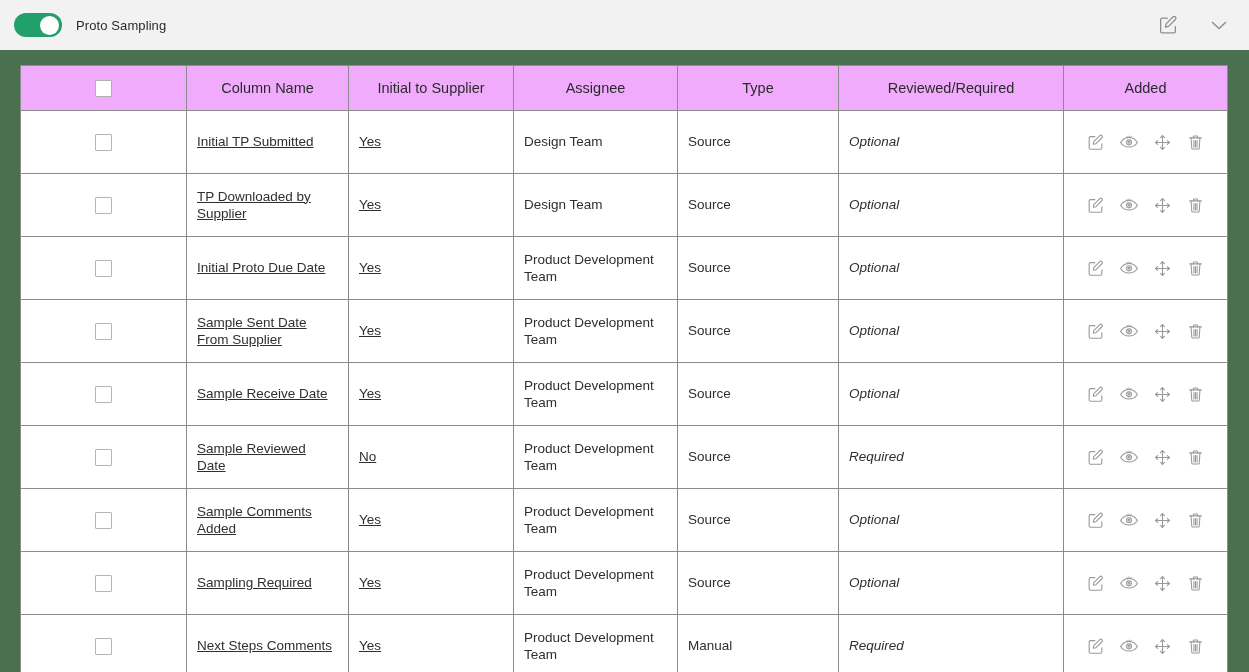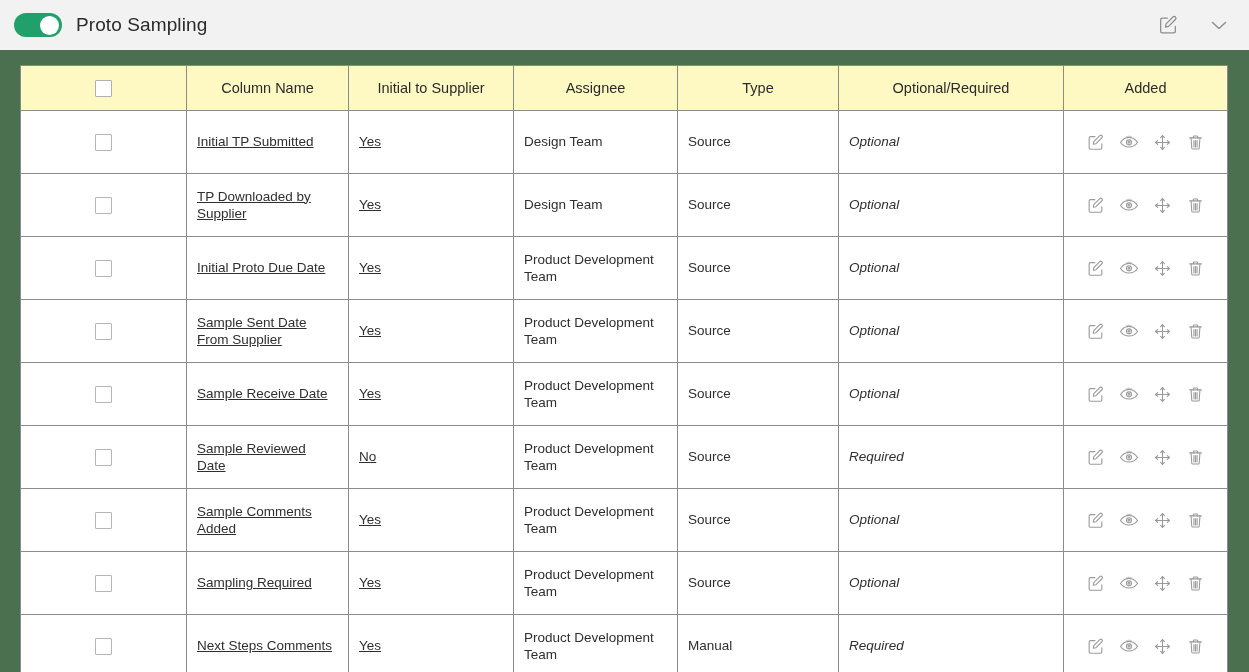--- a/index.html
+++ b/index.html
@@ -37,21 +37,21 @@
     position: absolute;
     top: 2.5px;
     right: 3px;
     width: 19px;
     height: 19px;
     border-radius: 50%;
     background: #ffffff;
   }
   .topbar-title {
     margin-left: 14px;
-    font-size: 19px;
+    font-size: 13px;
     color: #2b2b2b;
     letter-spacing: .1px;
     white-space: nowrap;
   }
   .topbar-actions {
     margin-left: auto;
     display: flex;
     align-items: center;
     gap: 28px;
   }
@@ -75,21 +75,21 @@
     font-size: 13.5px;
     color: #2f2f2f;
   }
   table.grid th,
   table.grid td {
     border: 1px solid #8b8b8b;
     vertical-align: middle;
     box-sizing: border-box;
   }
   table.grid thead th {
-    background: #fef9c3;
+    background: #f0abfc;
     font-weight: normal;
     font-size: 14.5px;
     color: #2b2b2b;
     height: 45px;
     text-align: center;
     padding: 0 6px;
   }
   table.grid tbody td {
     height: 63px;
     padding: 8px 10px;
@@ -173,21 +173,21 @@
     </colgroup>
     <thead>
       <tr>
         <th class="c-check">
           <span class="chk"></span>
         </th>
         <th>Column Name</th>
         <th>Initial to Supplier</th>
         <th>Assignee</th>
         <th>Type</th>
-        <th>Optional/Required</th>
+        <th>Reviewed/Required</th>
         <th>Added</th>
       </tr>
     </thead>
     <tbody id="tbody">
   <tr>
     <td class="c-check">
       <span class="chk"></span>
     </td>
     <td class="c-name">Initial TP Submitted</td>
     <td class="c-vis">Yes</td>

